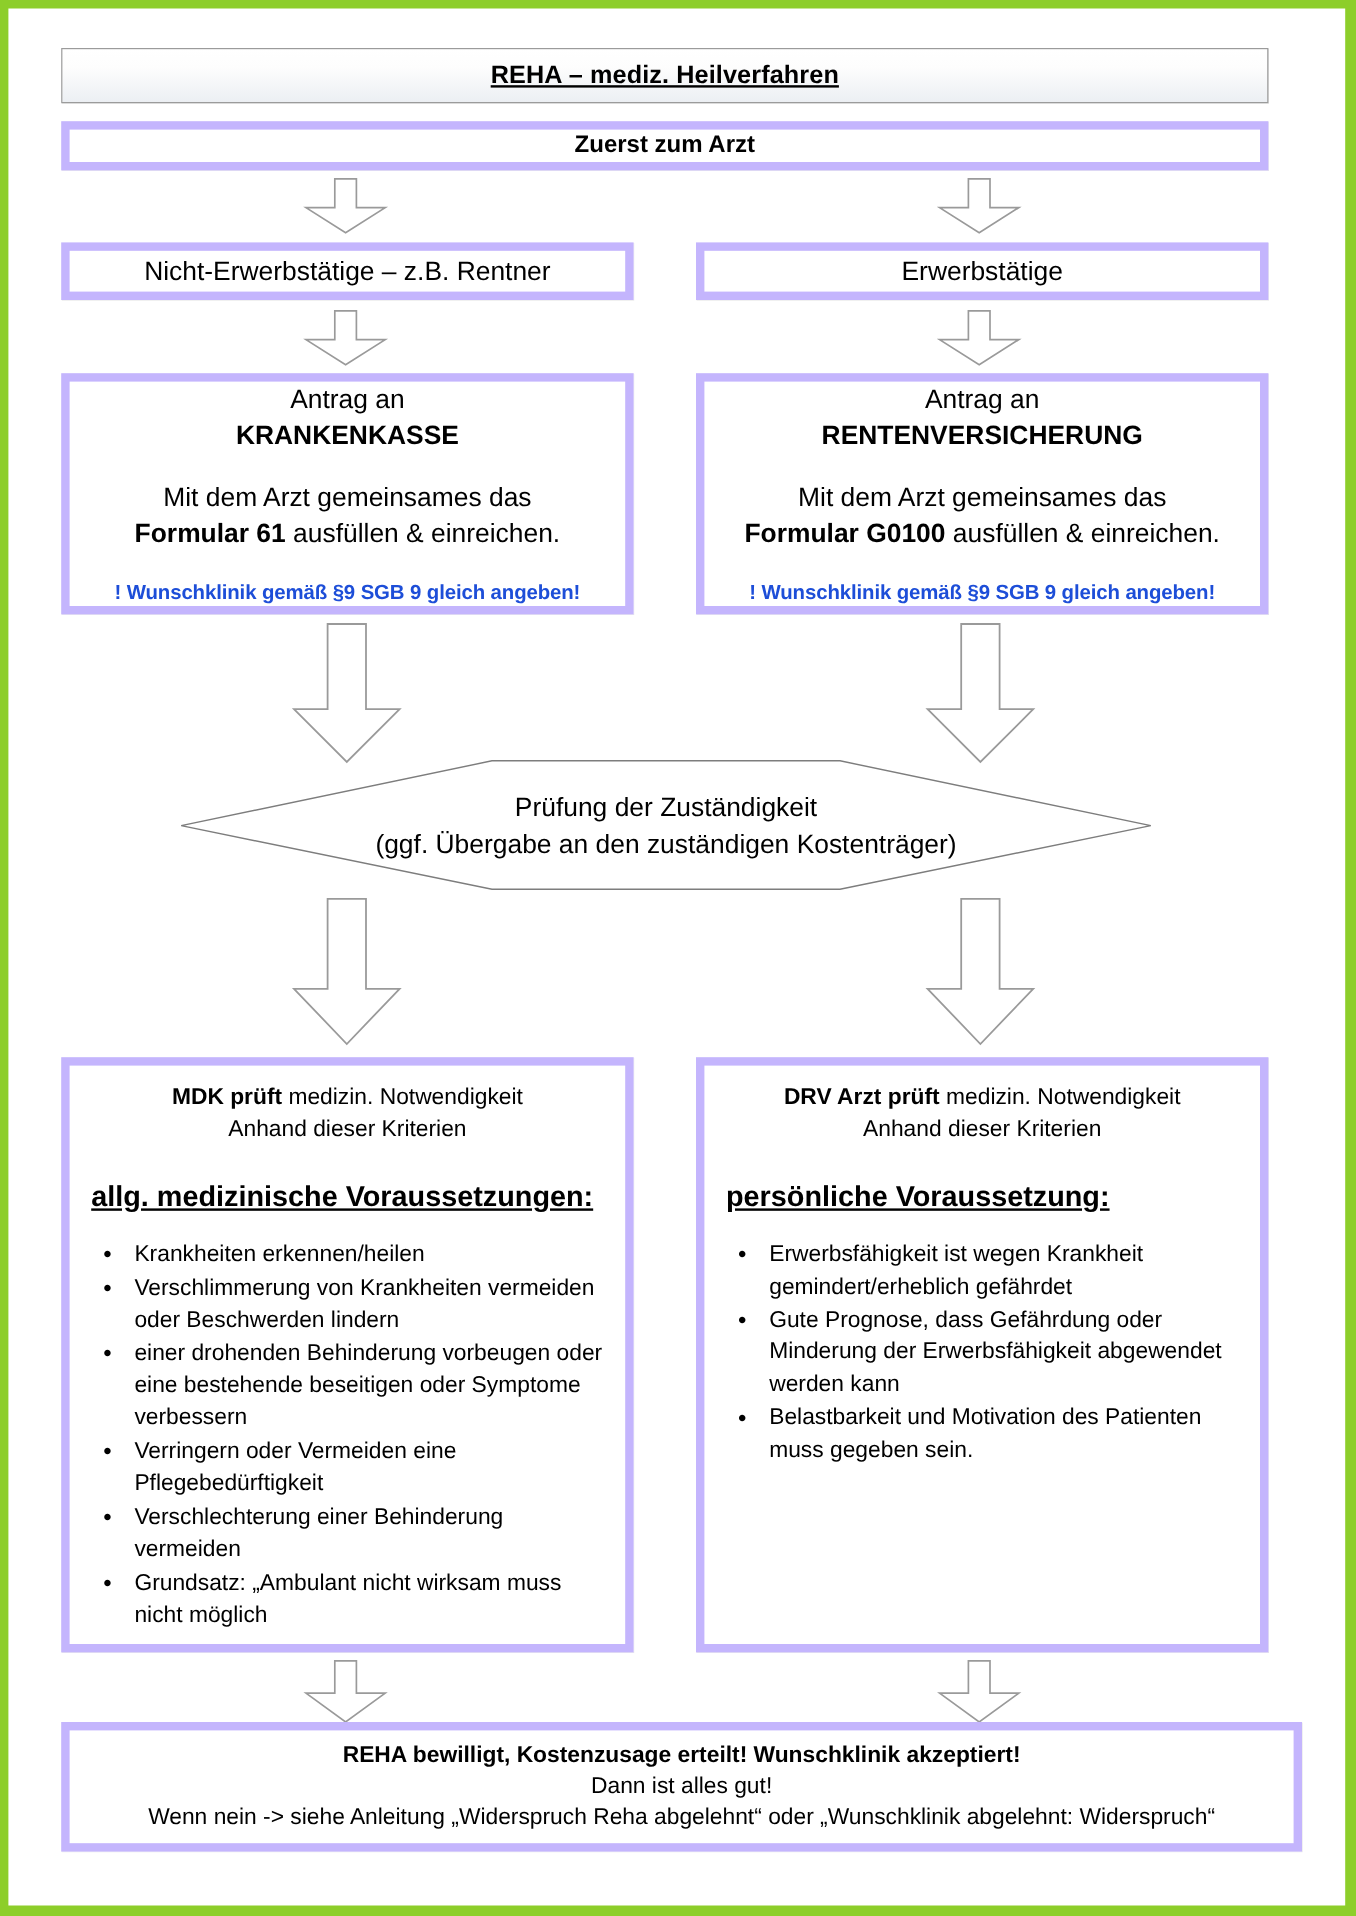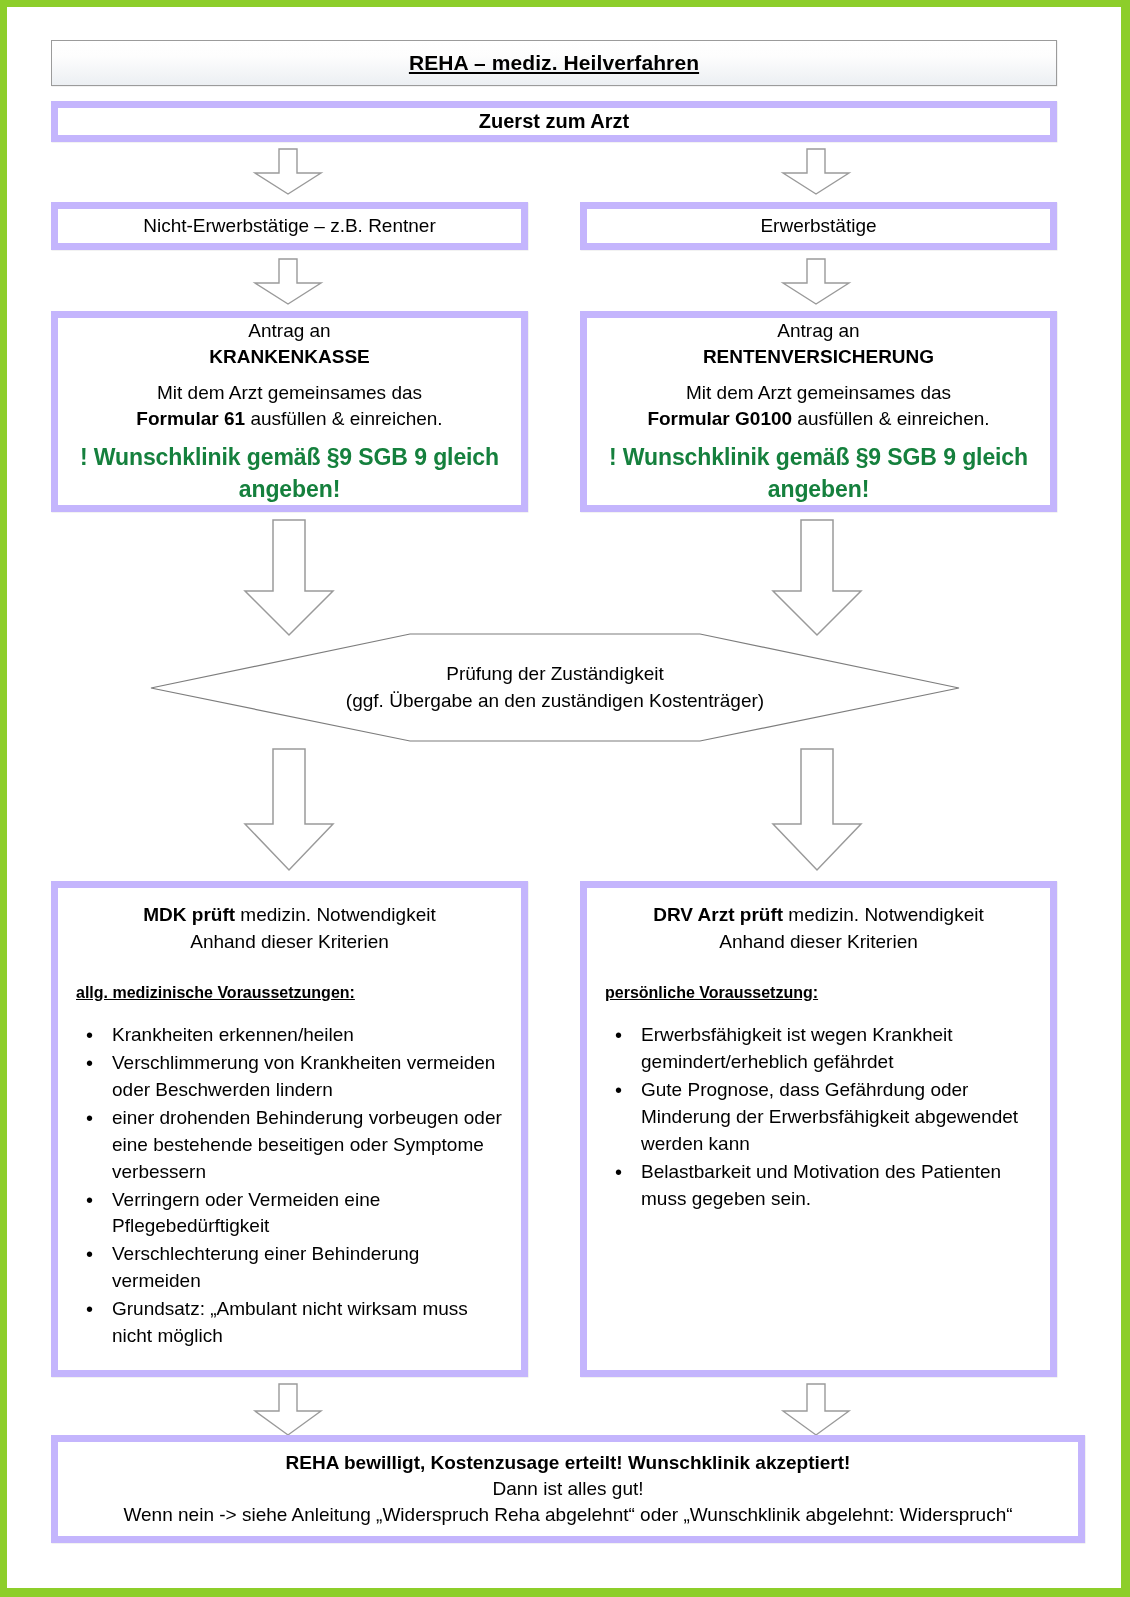--- a/index.html
+++ b/index.html
@@ -59,26 +59,26 @@
   .title-text {
     font-weight: bold;
     font-size: 21px;
     text-decoration: underline;
     letter-spacing: 0.1px;
   }
   .subtitle-text {
     font-weight: bold;
     font-size: 20px;
   }
-  .plain-text { font-size: 19px; }
+  .plain-text { font-size: 22px; }
   .b { font-weight: bold; }
   .red-warn {
-    color: #15803d;
-    font-weight: bold;
-    font-size: 23px;
+    color: #1d4ed8;
+    font-weight: bold;
+    font-size: 17px;
     letter-spacing: -0.1px;
   }
   .spacer-lg { height: 27px; }
 
   
   .arrow {
     position: absolute;
   }
   .arrow svg { display: block; }
 
@@ -90,37 +90,37 @@
   .hex-label {
     position: absolute;
     left: 0;
     top: 0;
     width: 100%;
     height: 100%;
     display: flex;
     flex-direction: column;
     justify-content: center;
     align-items: center;
-    font-size: 19px;
+    font-size: 22px;
     line-height: 1.42;
     text-align: center;
     color: #000;
   }
 
   
   .crit-head {
     text-align: center;
     font-size: 19px;
     line-height: 1.42;
     padding: 14px 12px 0 12px;
   }
   .crit-sub {
     font-weight: bold;
     text-decoration: underline;
-    font-size: 16px;
+    font-size: 24px;
     padding: 26px 0 0 18px;
   }
   ul.crit-list {
     margin: 18px 0 0 0;
     padding: 0 14px 0 54px;
     list-style: none;
     font-size: 19px;
     line-height: 1.42;
   }
   ul.crit-list li {

